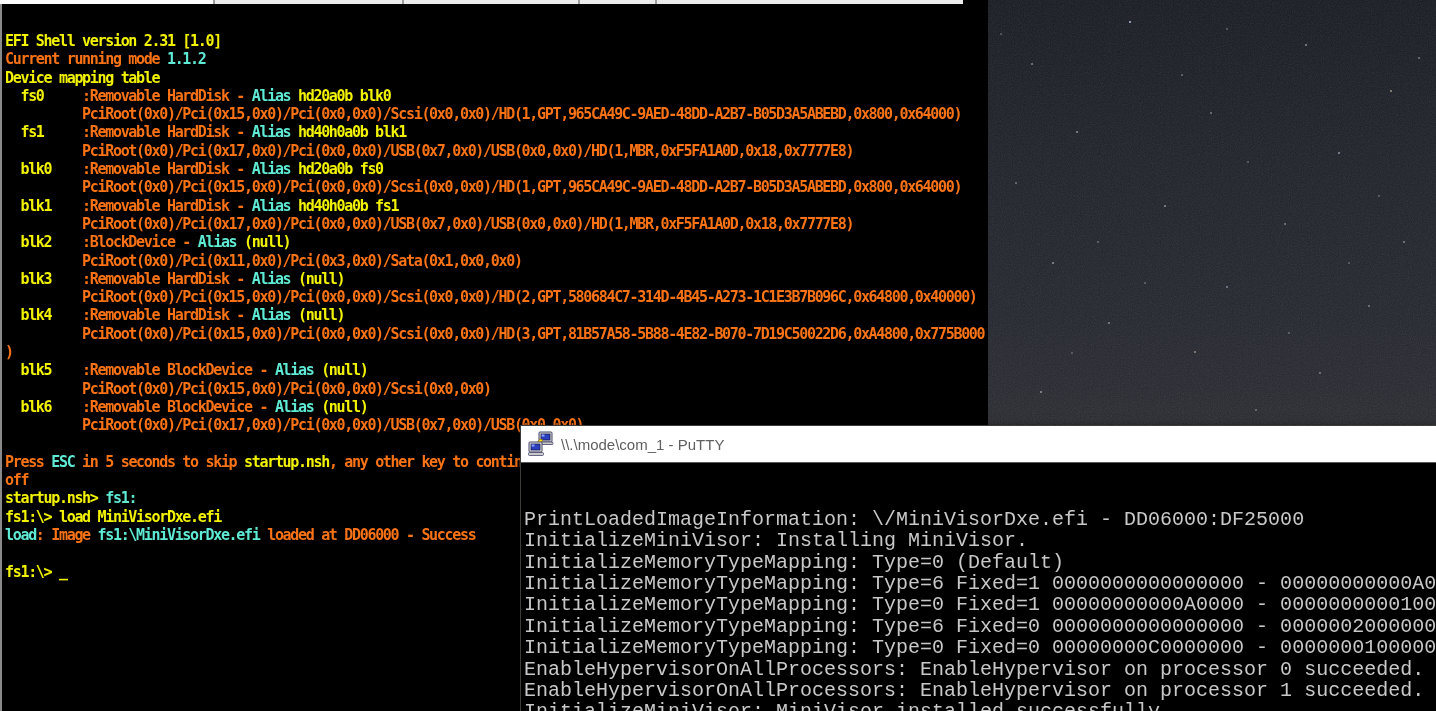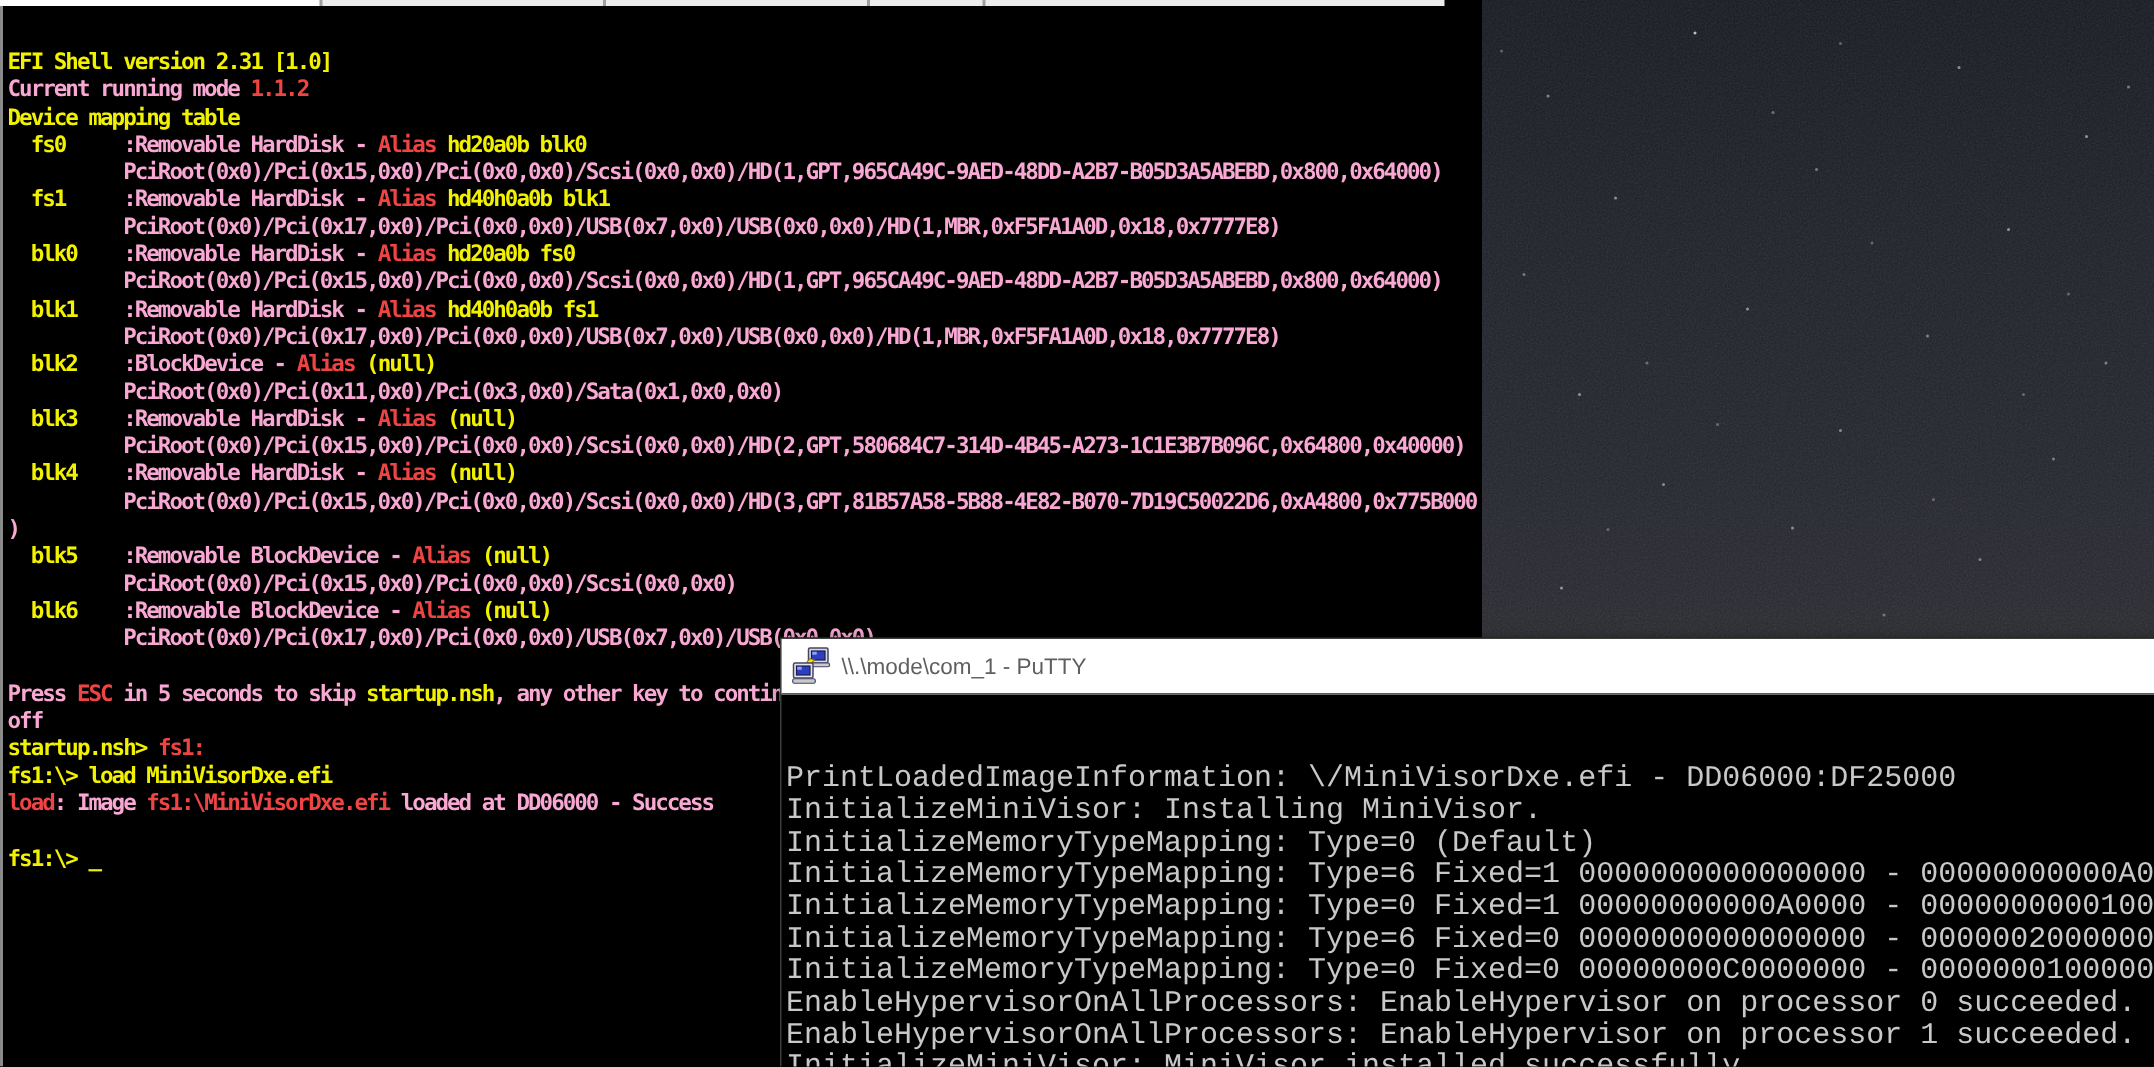--- a/index.html
+++ b/index.html
@@ -30,22 +30,22 @@
   .top-strip .ts-sep{position:absolute;top:0;width:2px;height:4px;background:#9f9f9f;}
   .top-strip .ts-black{position:absolute;left:963px;top:0;width:25px;height:4px;background:#000;}
 
   
   .efi-window{position:absolute;left:0;top:4px;width:988px;height:707px;background:#000;
     border-left:2px solid #8a8a8a;box-sizing:border-box;padding:28px 0 0 3px;
     font-family:"DejaVu Sans Mono",monospace;font-weight:bold;font-size:15px;line-height:18.3px;
     letter-spacing:-1.32px;white-space:pre;overflow:hidden;}
   .efi-window .ln{height:18.3px;}
   .y{color:#f2f200;}
-  .w{color:#ef4444;}
-  .g{color:#f9a8d4;}
+  .w{color:#5eead4;}
+  .g{color:#f97316;}
 
   
   .putty{position:absolute;left:520px;top:425px;width:940px;height:296px;background:#000;
     border:1px solid #3c3c38;box-sizing:border-box;box-shadow:2px 3px 10px rgba(0,0,0,.55);}
   .putty-titlebar{height:36px;background:#ffffff;display:flex;align-items:center;
     padding-left:7px;border-bottom:1px solid #585858;box-sizing:content-box;}
   .putty-title{color:#5f5f5f;font-family:"Liberation Sans",sans-serif;font-size:15px;margin-left:7px;white-space:pre;}
   .putty-body{position:relative;padding:3px 0 0 3px;
     font-family:"Liberation Mono",monospace;font-size:20px;line-height:21.4px;
     color:#c8c8c8;white-space:pre;overflow:hidden;}

